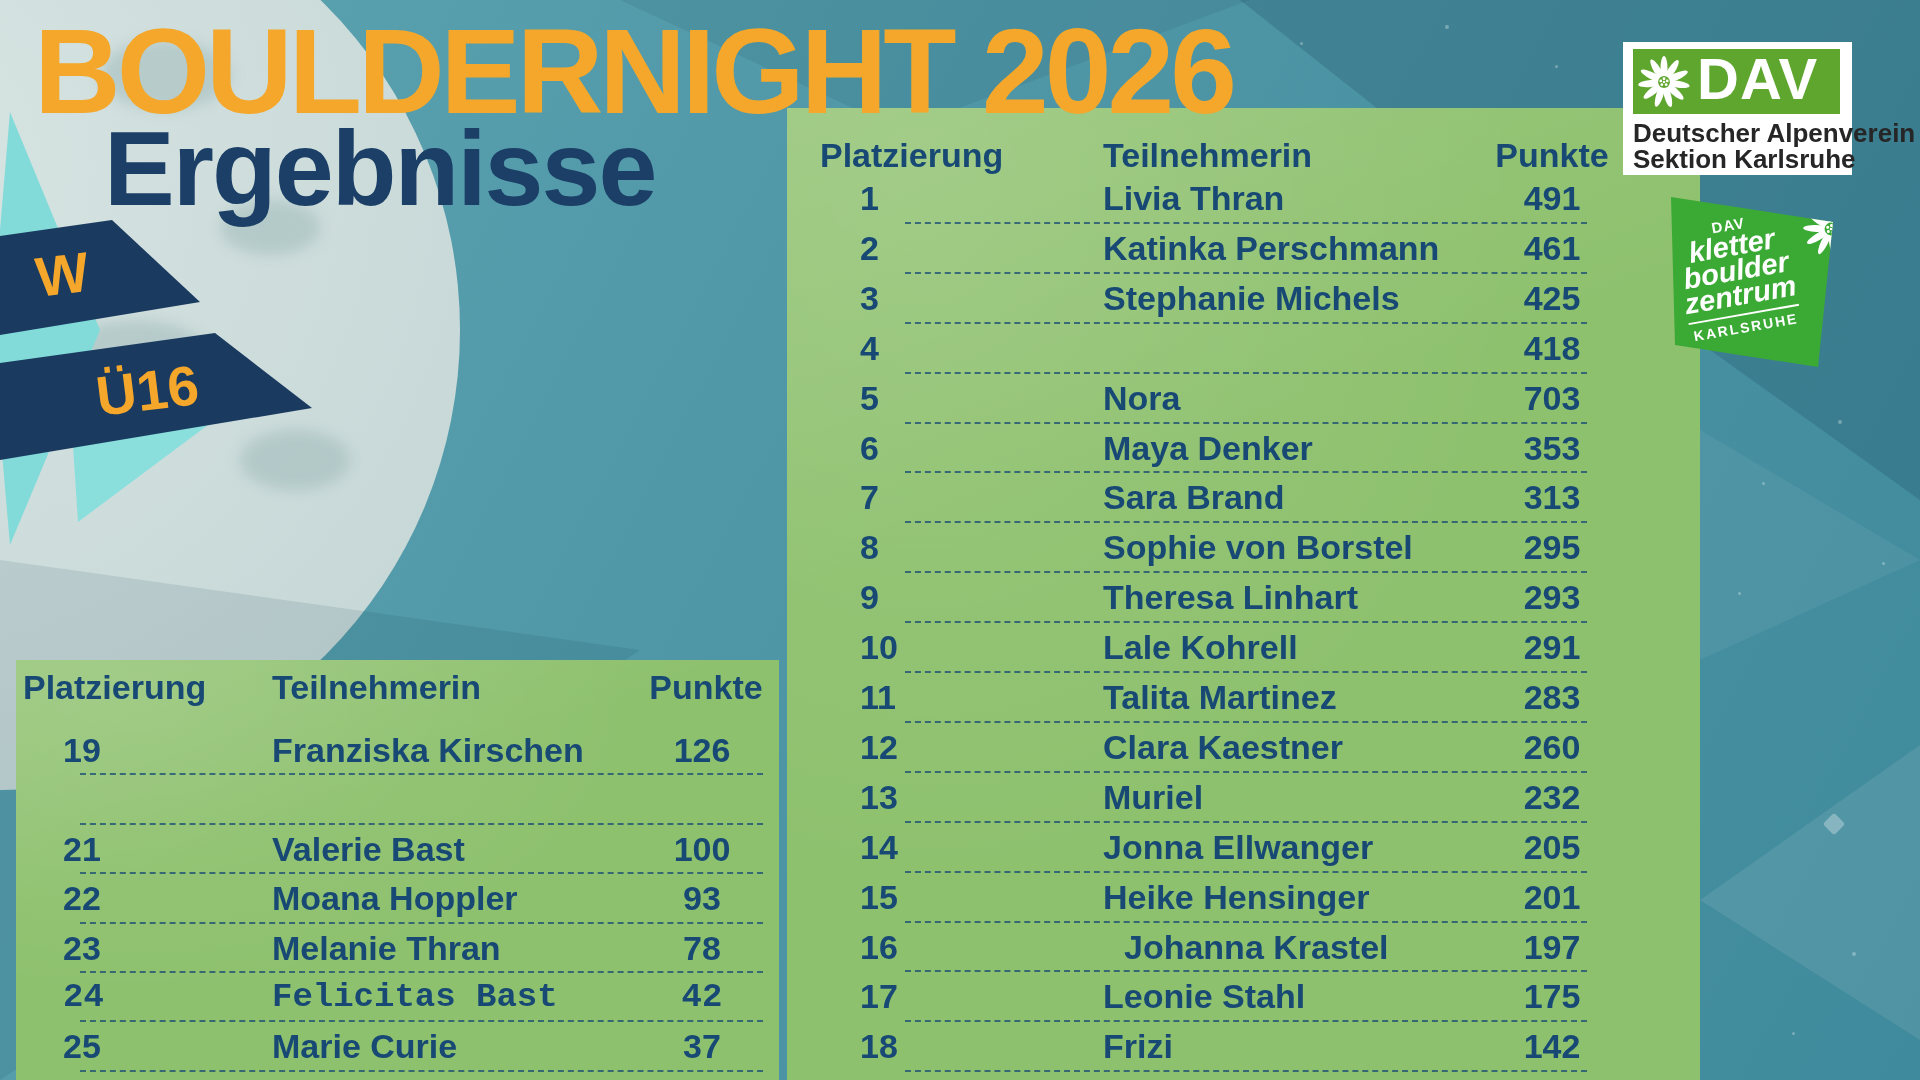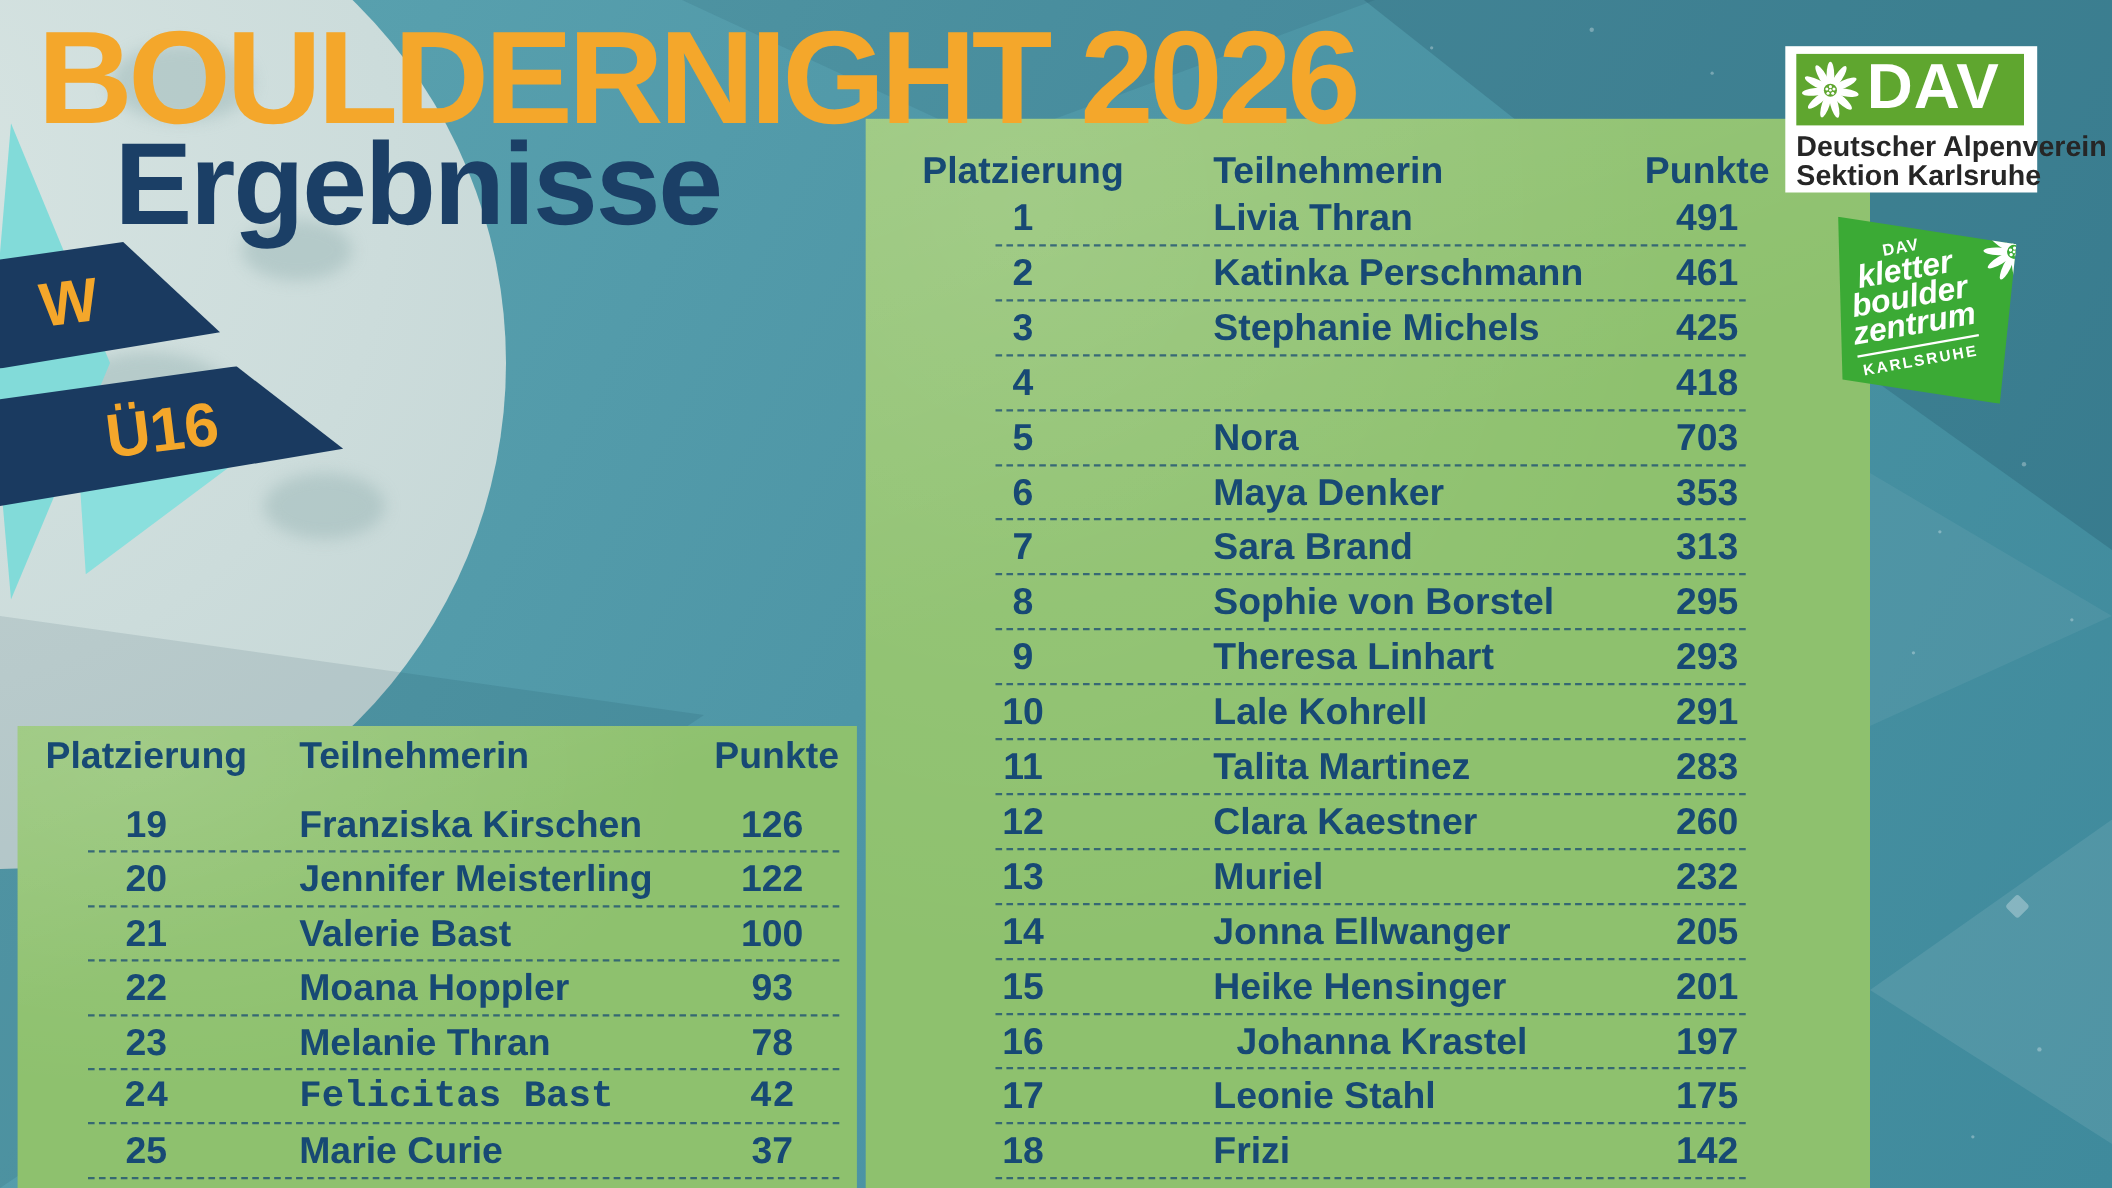--- a/index.html
+++ b/index.html
@@ -40,21 +40,21 @@
     border-radius:3px;transform:rotate(45deg);}
   
   .panel{position:absolute;background:#8ec16e;
     background-image:linear-gradient(160deg,rgba(255,255,255,.10) 0%,rgba(255,255,255,0) 38%),
       radial-gradient(ellipse at 15% 8%,rgba(255,255,255,.10),rgba(255,255,255,0) 55%);}
   #table-right{left:787px;top:108px;width:913px;height:972px;}
   #table-left{left:16px;top:660px;width:763px;height:420px;}
   .hdr-row,.row{position:absolute;left:0;width:100%;}
   .hdr-row{height:50px;}
   .cell{position:absolute;color:#174974;font-weight:bold;font-size:34px;line-height:50px;white-space:nowrap;}
-  .cell-rank{text-align:center;}
+  .cell-rank{text-align:left;}
   .cell-points{text-align:center;}
   .row .cell{line-height:inherit;}
   .sep{position:absolute;height:0;border-top:2px dashed rgba(23,74,116,.75);}
   
   .title{position:absolute;left:34px;top:2px;color:#f4a72b;font-weight:bold;
     font-size:120px;letter-spacing:-4px;white-space:nowrap;}
   .subtitle{position:absolute;left:104px;top:108px;color:#1b3f66;font-weight:bold;
     font-size:106px;letter-spacing:-2px;white-space:nowrap;}
   
   .banner{position:absolute;background:#1a3a60;}
@@ -233,25 +233,20 @@
       <span class="cell cell-rank" style="left:7px;width:220px;">Platzierung</span>
       <span class="cell cell-name" style="left:256px;">Teilnehmerin</span>
       <span class="cell cell-points" style="left:605px;width:170px;">Punkte</span>
     </div>
   <div class="row" style="top: 66px; height: 49.4px; line-height: 49.4px;">
         <span class="cell cell-rank" style="left: 47px; width: 140px;">19</span>
         <span class="cell cell-name" style="left: 256px;">Franziska Kirschen</span>
         <span class="cell cell-points" style="left: 601px; width: 170px;">126</span>
       </div>
       <div class="sep" style="top: 113.4px; left: 64px; width: 683px;"></div>
-      <div class="row" style="top: 115.4px; height: 49.4px; line-height: 49.4px;">
-        <span class="cell cell-rank" style="left: 47px; width: 140px;">20</span>
-        <span class="cell cell-name" style="left: 256px;">Jennifer Meisterling</span>
-        <span class="cell cell-points" style="left: 601px; width: 170px;">122</span>
-      </div>
       <div class="sep" style="top: 162.8px; left: 64px; width: 683px;"></div>
       <div class="row" style="top: 164.8px; height: 49.4px; line-height: 49.4px;">
         <span class="cell cell-rank" style="left: 47px; width: 140px;">21</span>
         <span class="cell cell-name" style="left: 256px;">Valerie Bast</span>
         <span class="cell cell-points" style="left: 601px; width: 170px;">100</span>
       </div>
       <div class="sep" style="top: 212.2px; left: 64px; width: 683px;"></div>
       <div class="row" style="top: 214.2px; height: 49.4px; line-height: 49.4px;">
         <span class="cell cell-rank" style="left: 47px; width: 140px;">22</span>
         <span class="cell cell-name" style="left: 256px;">Moana Hoppler</span>

